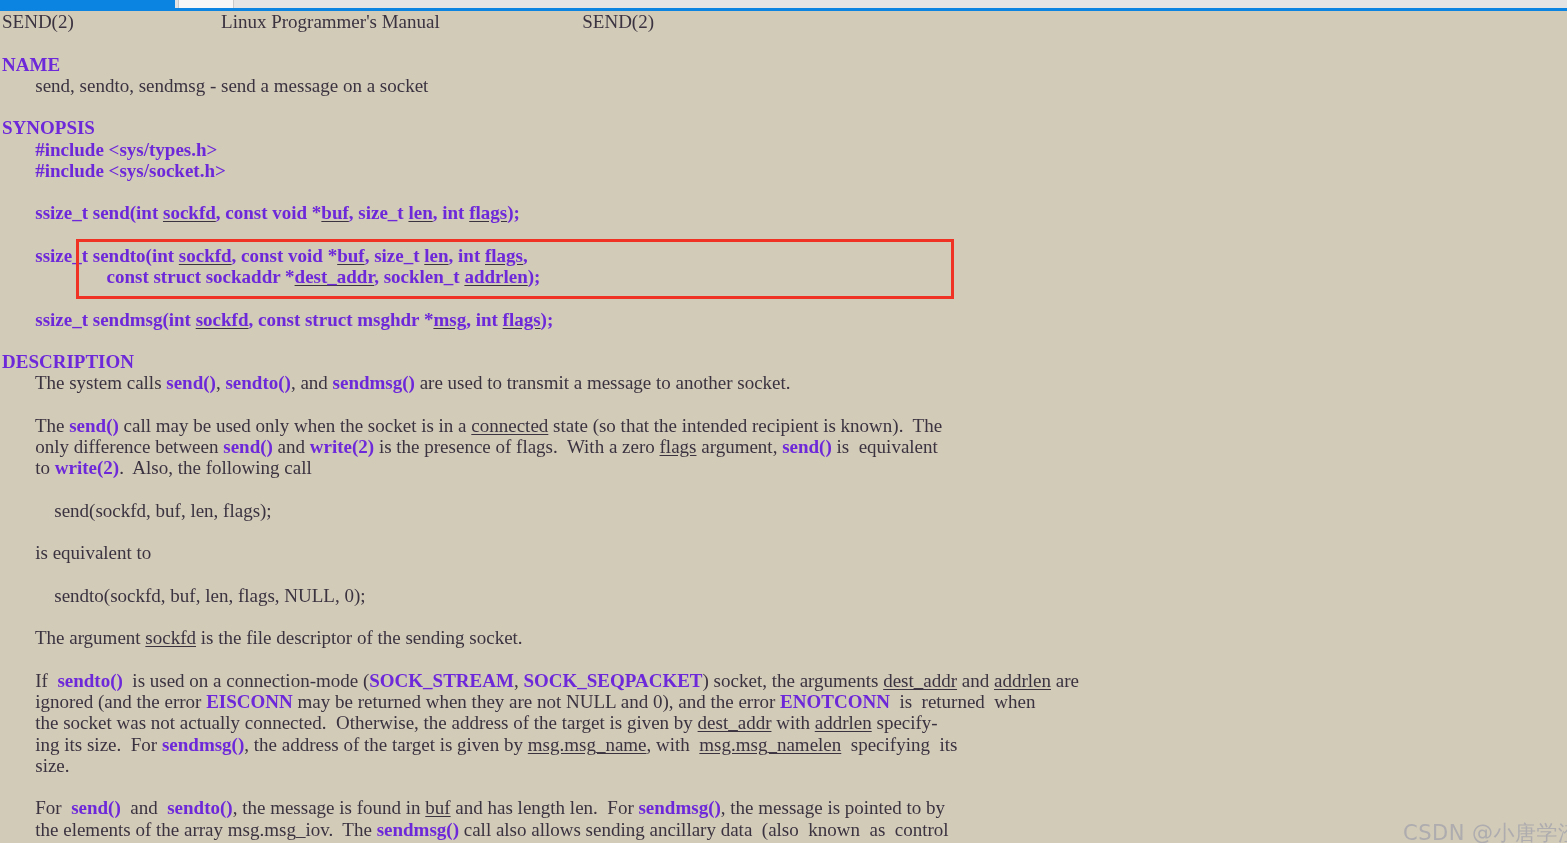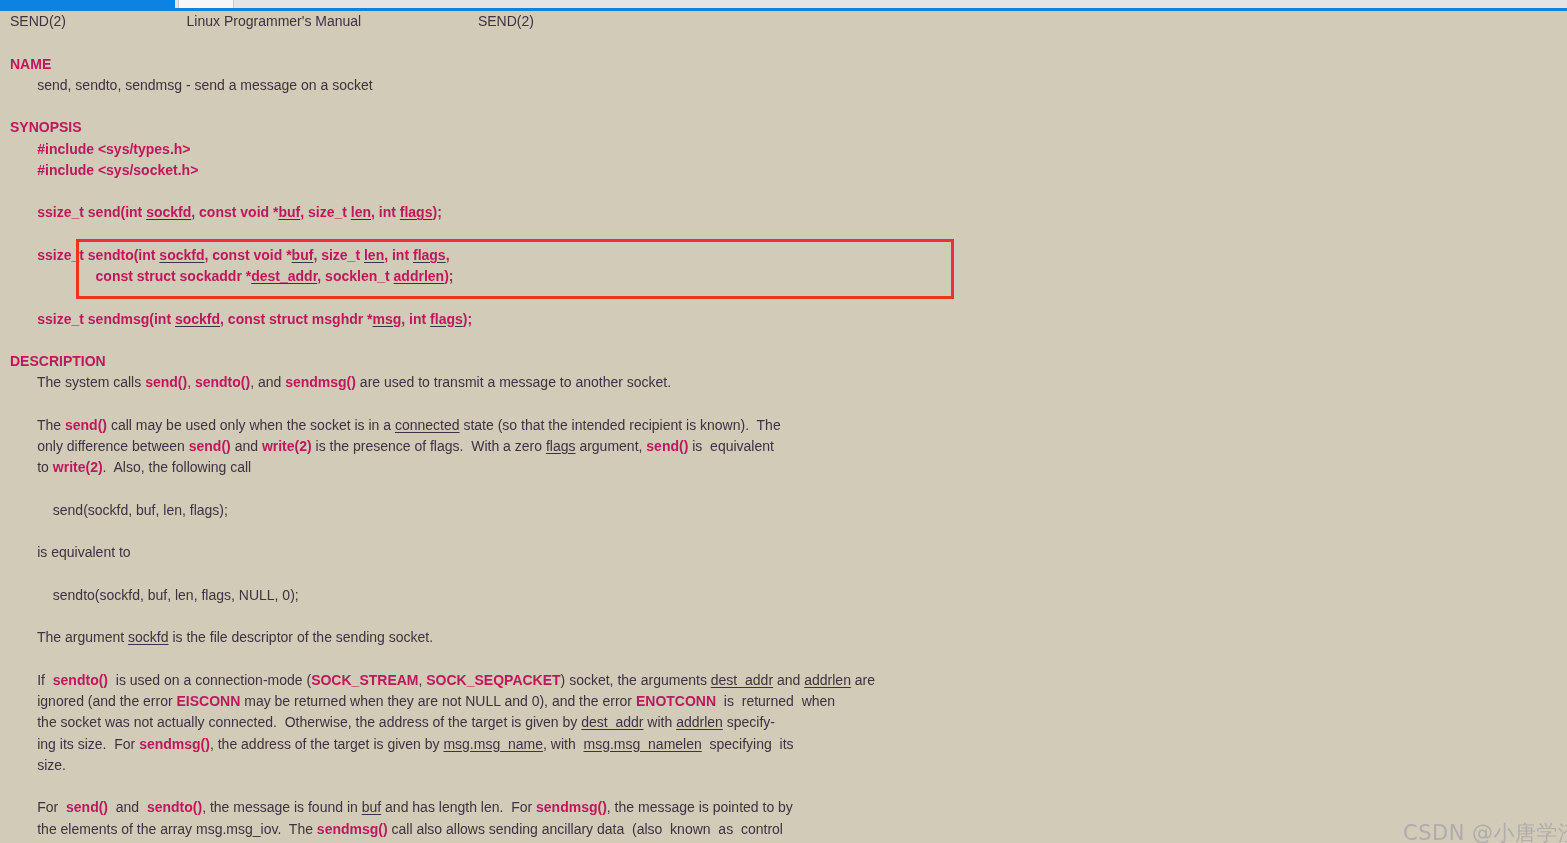--- a/index.html
+++ b/index.html
@@ -63,26 +63,26 @@
     letter-spacing: 0px;
   }
   #manbody {
     position: absolute;
     left: 0; top: 0;
     width: 1567px;
   }
   .ln {
     height: 21.25px;
     white-space: pre;
-    font-family: Liberation Sans, sans-serif;
-    font-size: 14px;
+    font-family: Liberation Serif, serif;
+    font-size: 19px;
     color: #3b3340;
-    padding-left: 10px;
+    padding-left: 2px;
   }
-  .ln b { font-weight: bold; color: #be185d; }
+  .ln b { font-weight: bold; color: #6d28d9; }
   .ln u { text-decoration: underline; text-underline-offset: 2px; }
 
   
   #redbox {
     position: absolute;
     left: 76px;
     top: 228px;
     width: 878px;
     height: 60px;
     border: 3px solid #ef3224;

